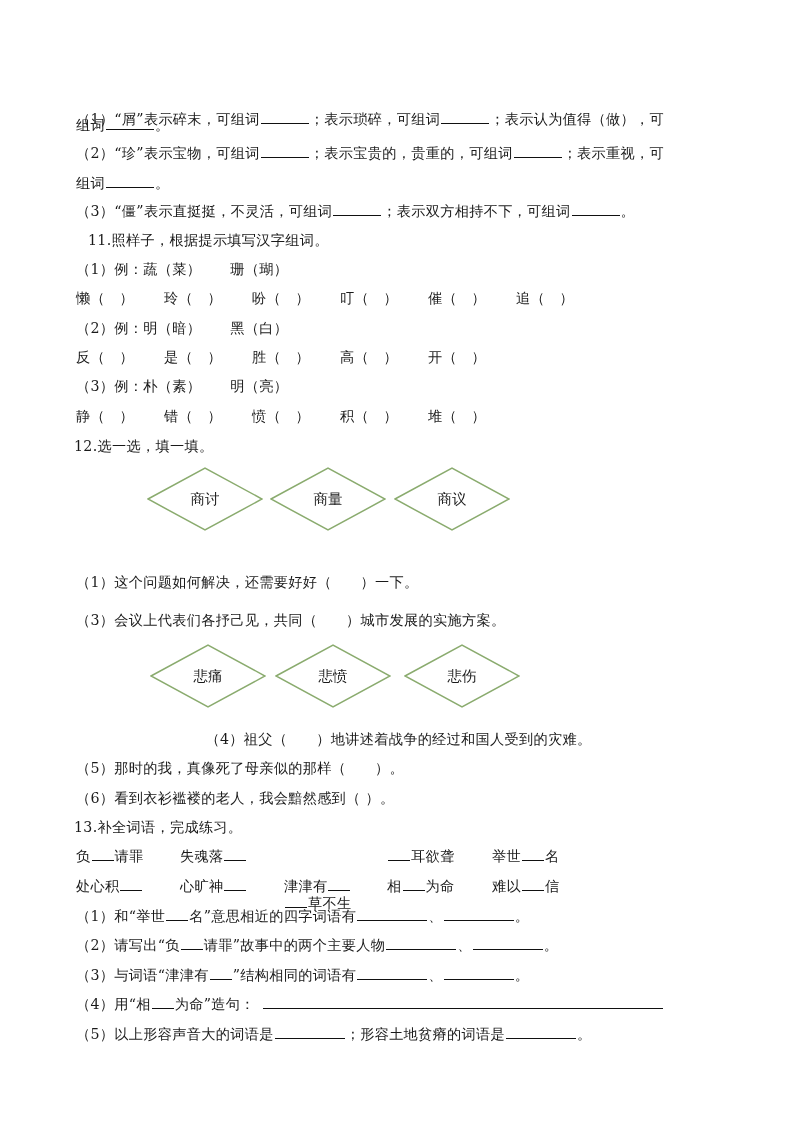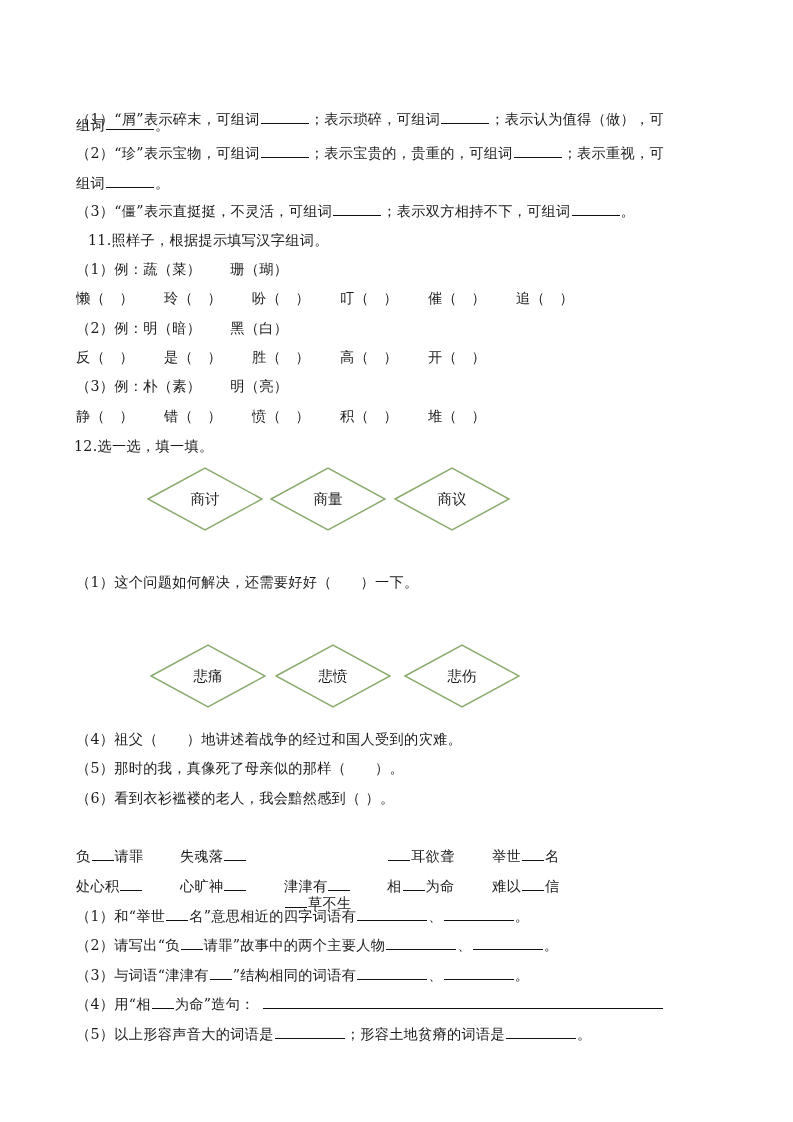--- a/index.html
+++ b/index.html
@@ -97,44 +97,46 @@
     <span>商讨</span>
   </div>
   <div class="diamond" style="left:394px; top:467px;">
     <svg width="116" height="64">
         <polygon points="1,32 58,1 115,32 58,63" fill="none" stroke="#8aab6e" stroke-width="1.5"></polygon>
       </svg>
     <span>商议</span>
   </div>
 
   <div class="line" style="top:572px;">（1）这个问题如何解决，还需要好好（　　）一下。</div>
+  <div class="line" style="top:610px;">（3）会议上代表们各抒己见，共同（　　）城市发展的实施方案。</div>
 
   <div class="diamond" style="left:275px; top:644px;">
     <svg width="116" height="64">
         <polygon points="1,32 58,1 115,32 58,63" fill="none" stroke="#8aab6e" stroke-width="1.5"></polygon>
       </svg>
     <span>悲愤</span>
   </div>
   <div class="diamond" style="left:150px; top:644px;">
     <svg width="116" height="64">
         <polygon points="1,32 58,1 115,32 58,63" fill="none" stroke="#8aab6e" stroke-width="1.5"></polygon>
       </svg>
     <span>悲痛</span>
   </div>
   <div class="diamond" style="left:404px; top:644px;">
     <svg width="116" height="64">
         <polygon points="1,32 58,1 115,32 58,63" fill="none" stroke="#8aab6e" stroke-width="1.5"></polygon>
       </svg>
     <span>悲伤</span>
   </div>
 
-  <div class="line" style="top:729px;">（4）祖父（　　）地讲述着战争的经过和国人受到的灾难。</div>
+  <div class="line" style="top:729px;text-align:center;">（4）祖父（　　）地讲述着战争的经过和国人受到的灾难。</div>
   <div class="line" style="top:758px;">（5）那时的我，真像死了母亲似的那样（　　）。</div>
   <div class="line" style="top:788px;">（6）看到衣衫褴褛的老人，我会黯然感到（ ）。</div>
 
+  <div class="line" style="top:817px; left:74px;">13.补全词语，完成练习。</div>
 
   <div class="line" style="top:846px;">
     <span style="position:absolute;left:0;"><span>负</span><span class="blank b20"></span><span>请罪</span></span>
     <span style="position:absolute;left:104px;"><span>失魂落</span><span class="blank b20"></span></span>
     <span style="position:absolute;left:208px;margin-top:47px;"><span class="blank b20"></span><span>草不生</span></span>
     <span style="position:absolute;left:311px;"><span class="blank b20"></span><span>耳欲聋</span></span>
     <span style="position:absolute;left:416px;"><span>举世</span><span class="blank b20"></span><span>名</span></span>
   </div>
 
   <div class="line" style="top:876px;">

